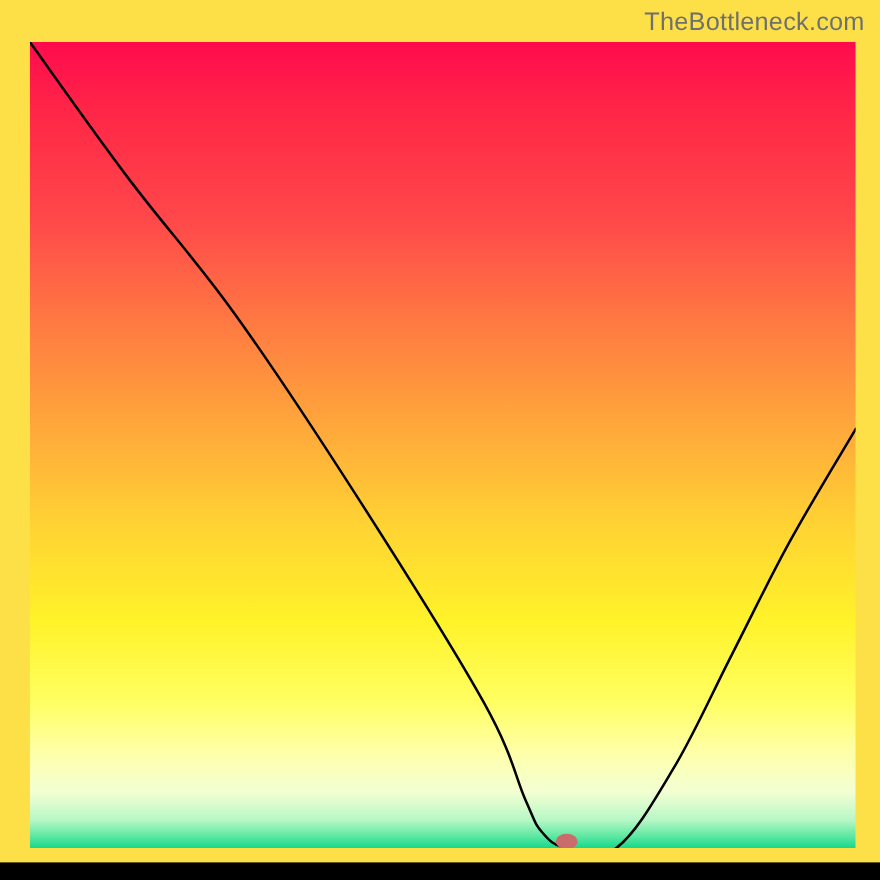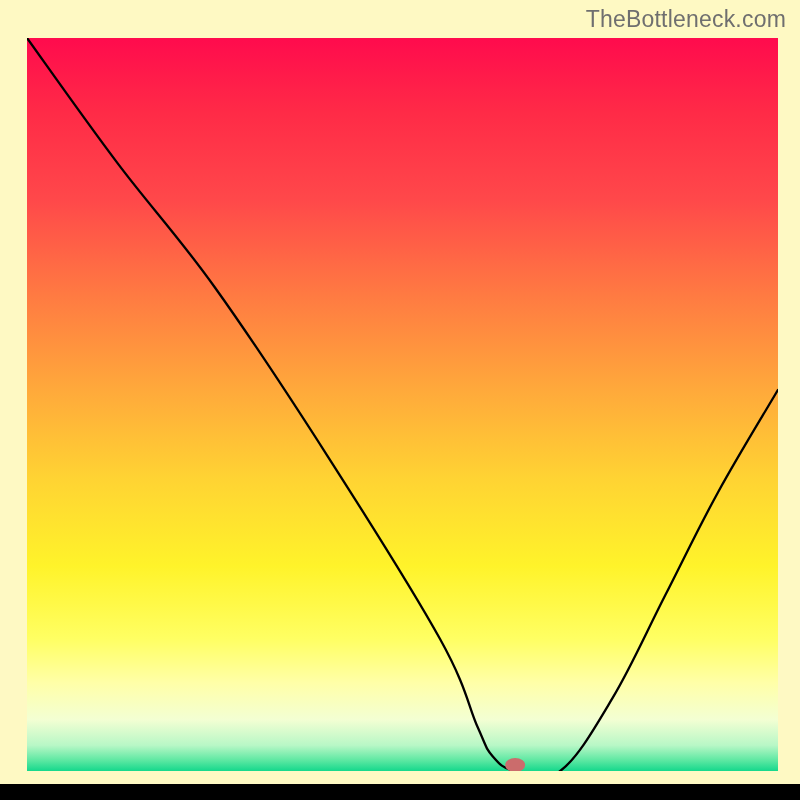--- a/index.html
+++ b/index.html
@@ -7,21 +7,21 @@
     padding: 0;
     width: 800px;
     height: 800px;
     background: #000;
     overflow: hidden;
     font-family: Arial, Helvetica, sans-serif;
   }
   .outer {
     width: 800px;
     height: 784px;
-    background: #fef9c3;
+    background: #fde047;
     position: relative;
   }
   .watermark {
     position: absolute;
     top: 6px;
     right: 14px;
     color: #6f6f6f;
     font-size: 23px;
     font-family: Arial, Helvetica, sans-serif;
     letter-spacing: 0.2px;

